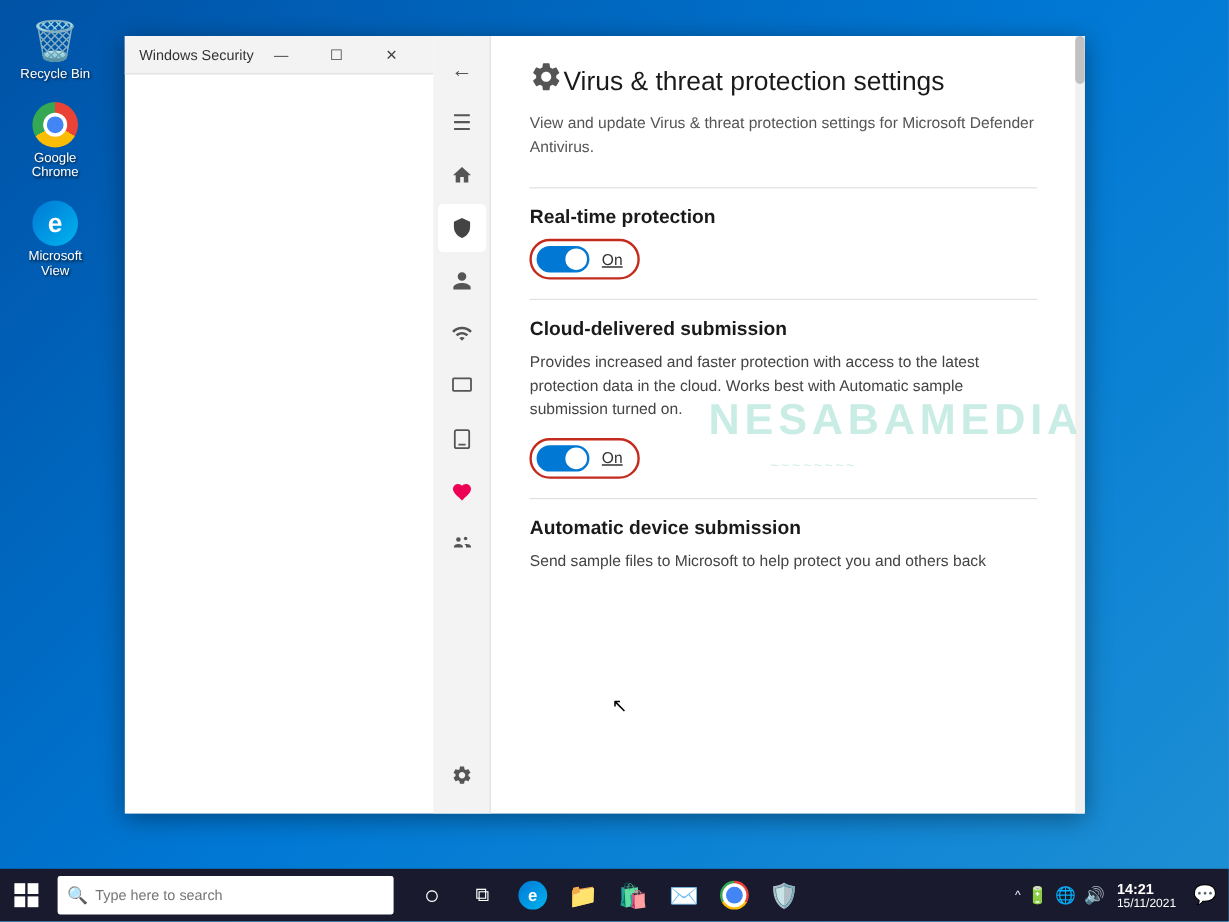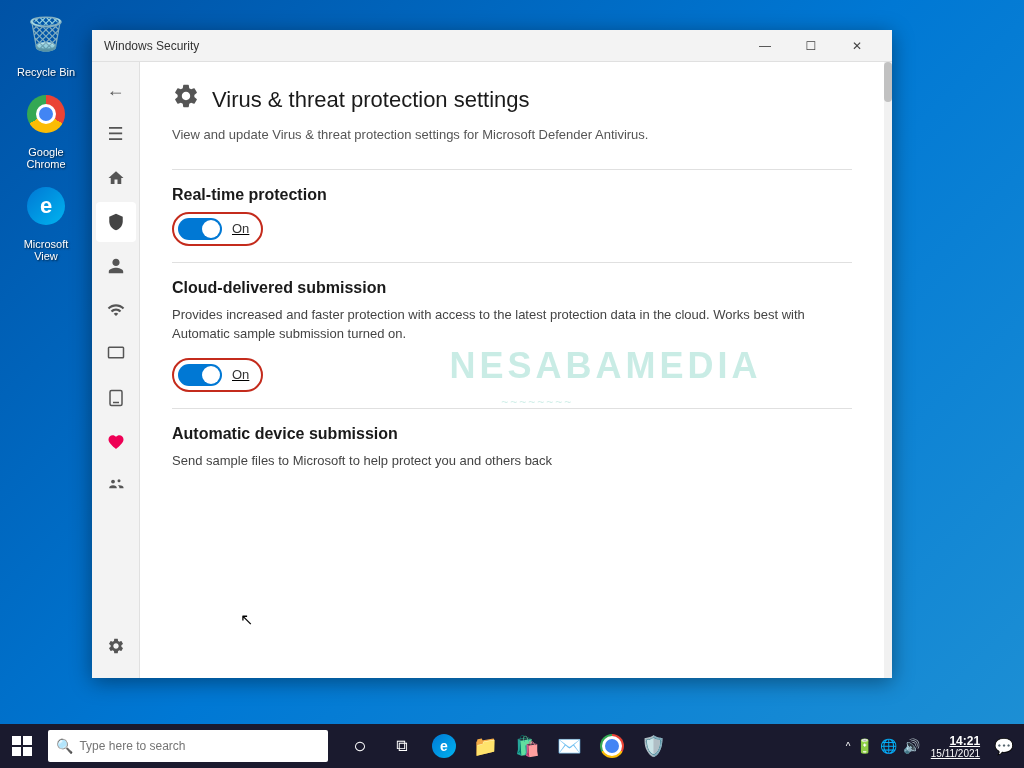--- a/index.html
+++ b/index.html
@@ -43,21 +43,21 @@
       height: 40px;
       display: flex;
       align-items: center;
       justify-content: center;
       font-size: 32px;
     }
     .desktop-icon .icon-label {
       color: white;
       font-size: 11px;
       text-align: center;
-      margin-top: 12px;
+      margin-top: 2px;
       text-shadow: 1px 1px 2px rgba(0,0,0,0.7);
     }
 
     
     .recycle-icon { font-size: 32px; }
 
     
     .chrome-circle {
       width: 38px; height: 38px;
       border-radius: 50%;
@@ -154,45 +154,44 @@
     .tray-icons {
       display: flex;
       align-items: center;
       gap: 6px;
       color: white;
       font-size: 14px;
     }
     .clock {
       color: white;
       font-size: 11px;
-      text-align: right;
+      text-align: left;
       cursor: pointer;
       padding: 0 6px;
-      text-decoration: underline;
     }
     .clock .time { font-weight: 600; font-size: 12px; }
     .clock .date { font-size: 10px; }
     .notification-icon {
       color: white;
       font-size: 16px;
       cursor: pointer;
       padding: 0 4px;
     }
 
     
     .ws-window {
       position: absolute;
       top: 30px;
-      left: 92px;
+      left: 104px;
       width: 800px;
       height: 648px;
       background: white;
       box-shadow: 0 4px 20px rgba(0,0,0,0.4);
       display: flex;
-      flex-direction: column;
+      flex-direction: row;
       z-index: 50;
     }
     .ws-titlebar {
       height: 32px;
       background: #f3f3f3;
       display: flex;
       align-items: center;
       padding: 0 12px;
       border-bottom: 1px solid #e0e0e0;
       flex-shrink: 0;
@@ -257,21 +256,20 @@
     .ws-main {
       flex: 1;
       overflow-y: auto;
       padding: 20px 32px;
       position: relative;
     }
 
     .page-header {
       display: flex;
       align-items: center;
-      gap: 12px;
       margin-bottom: 8px;
     }
     .page-header-icon {
       font-size: 28px;
       color: #555;
     }
     .page-title {
       font-size: 22px;
       font-weight: 300;
       color: #1a1a1a;

